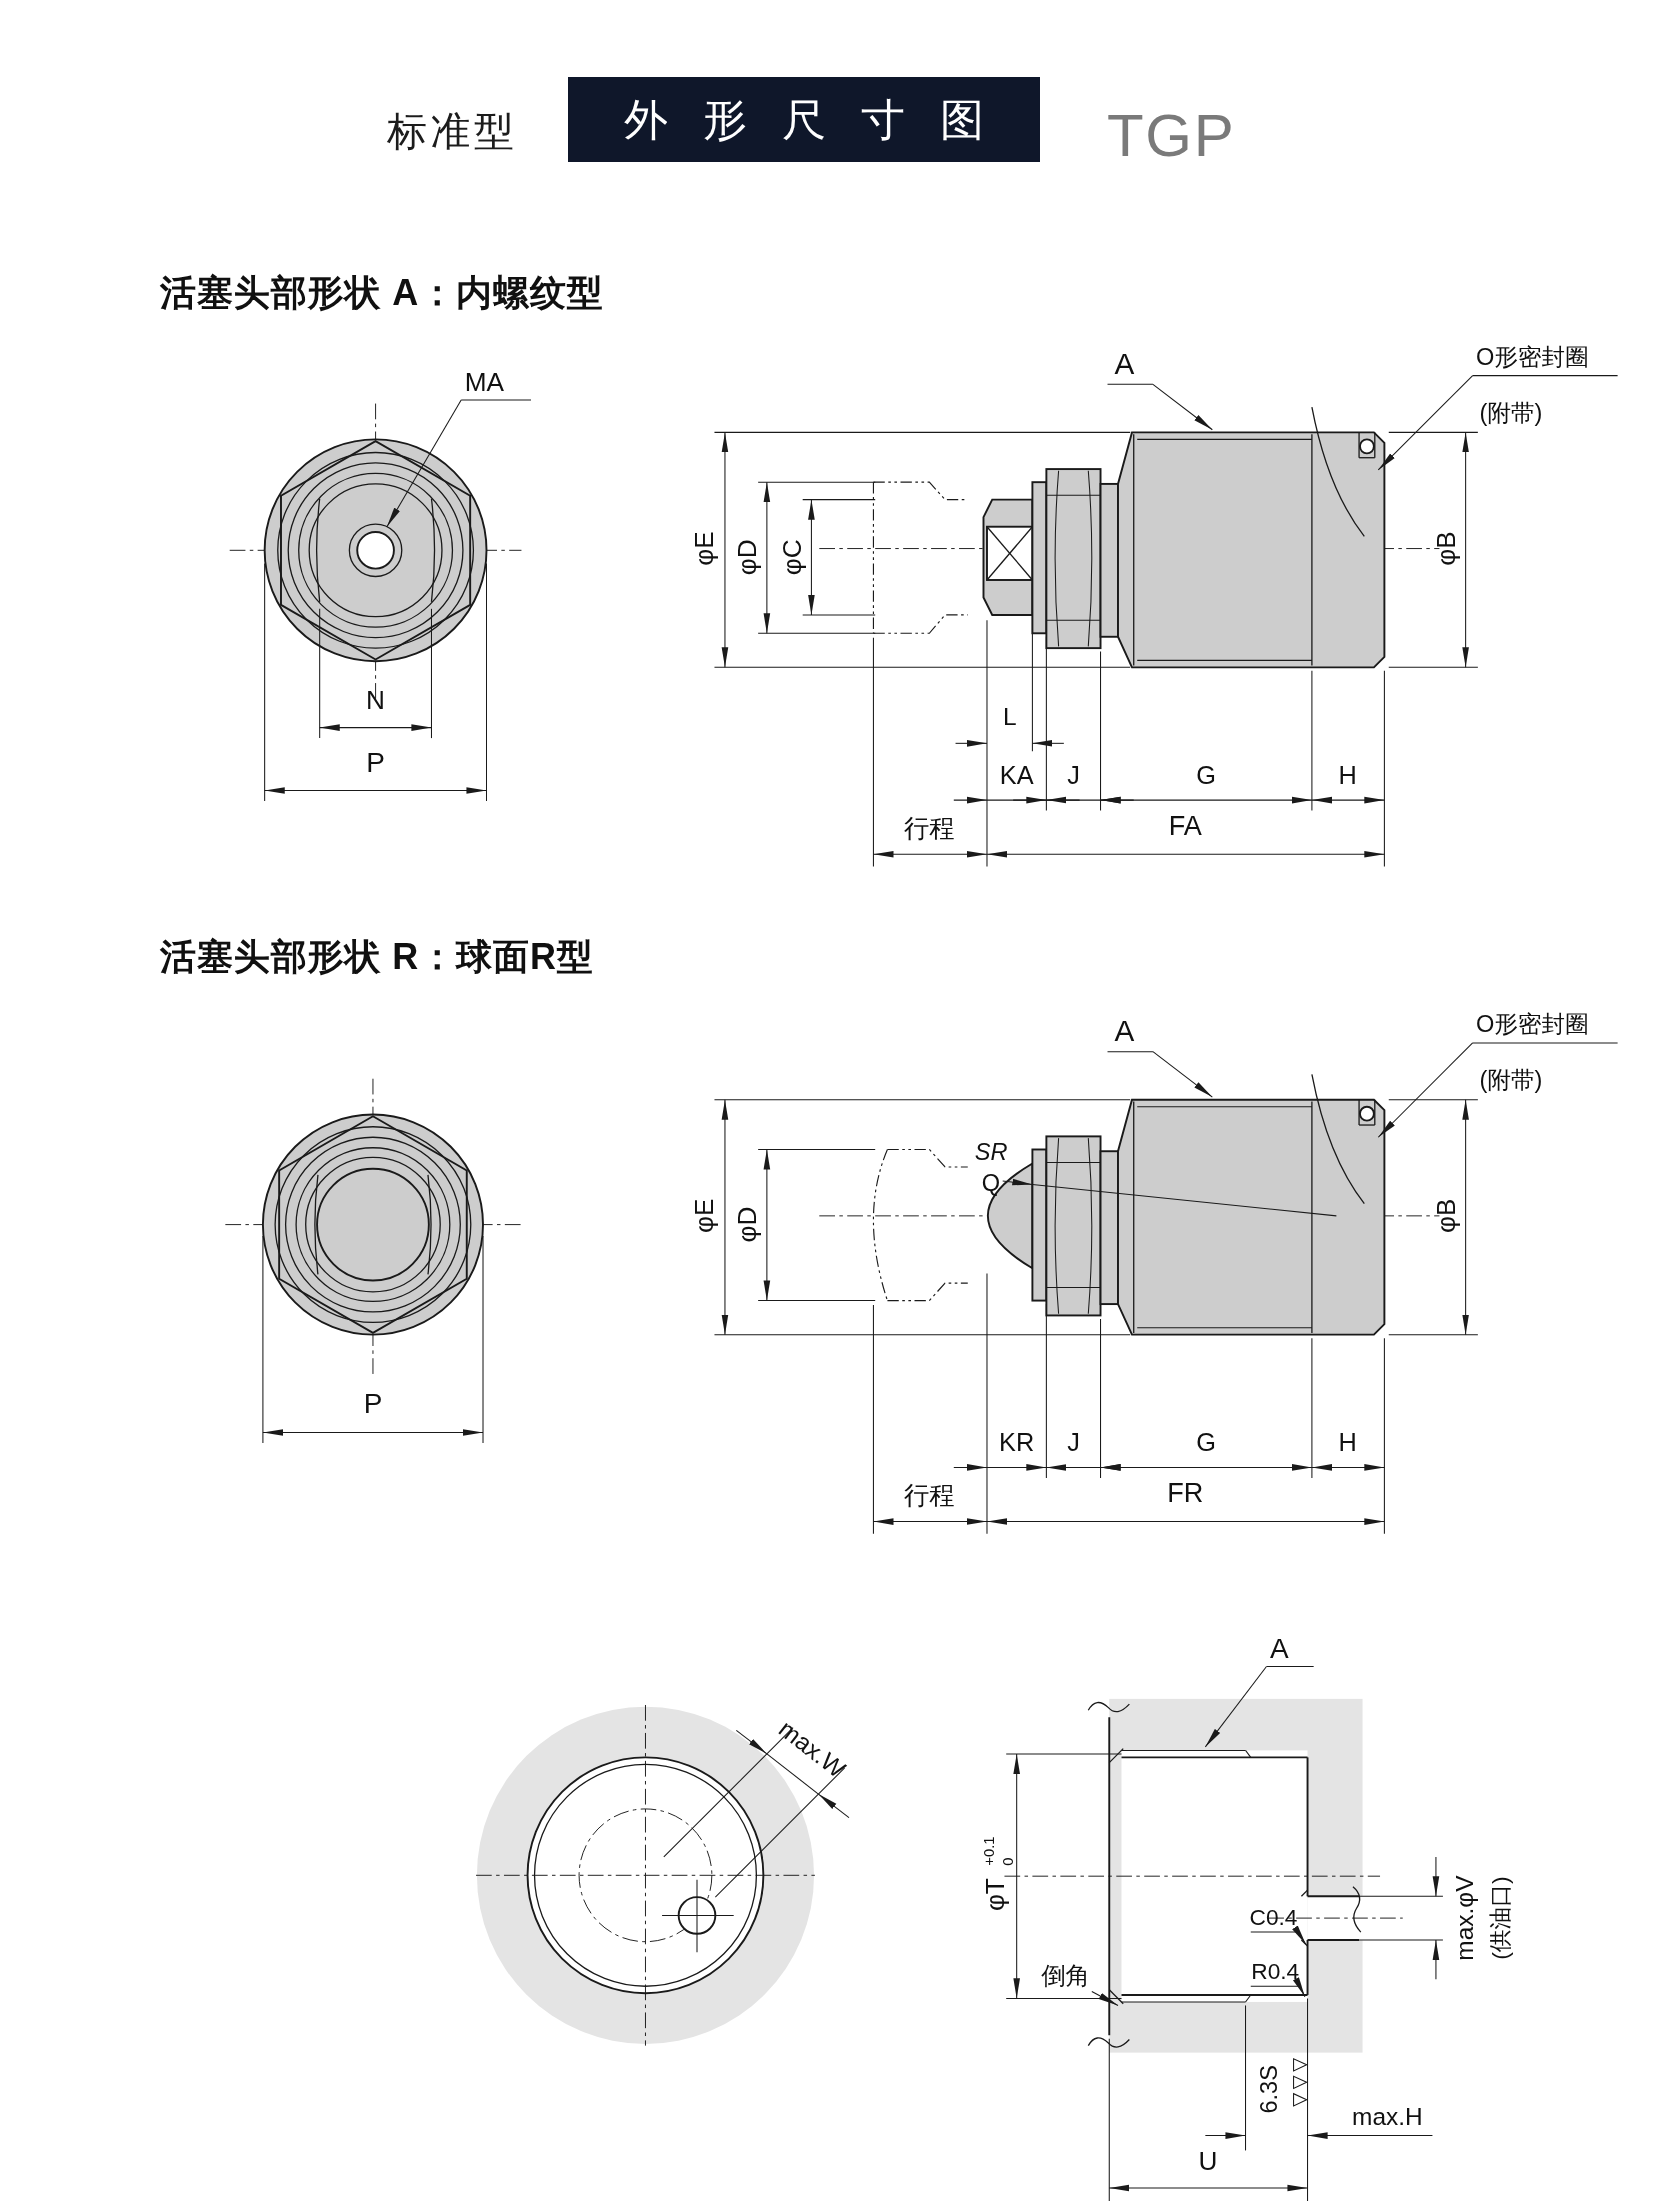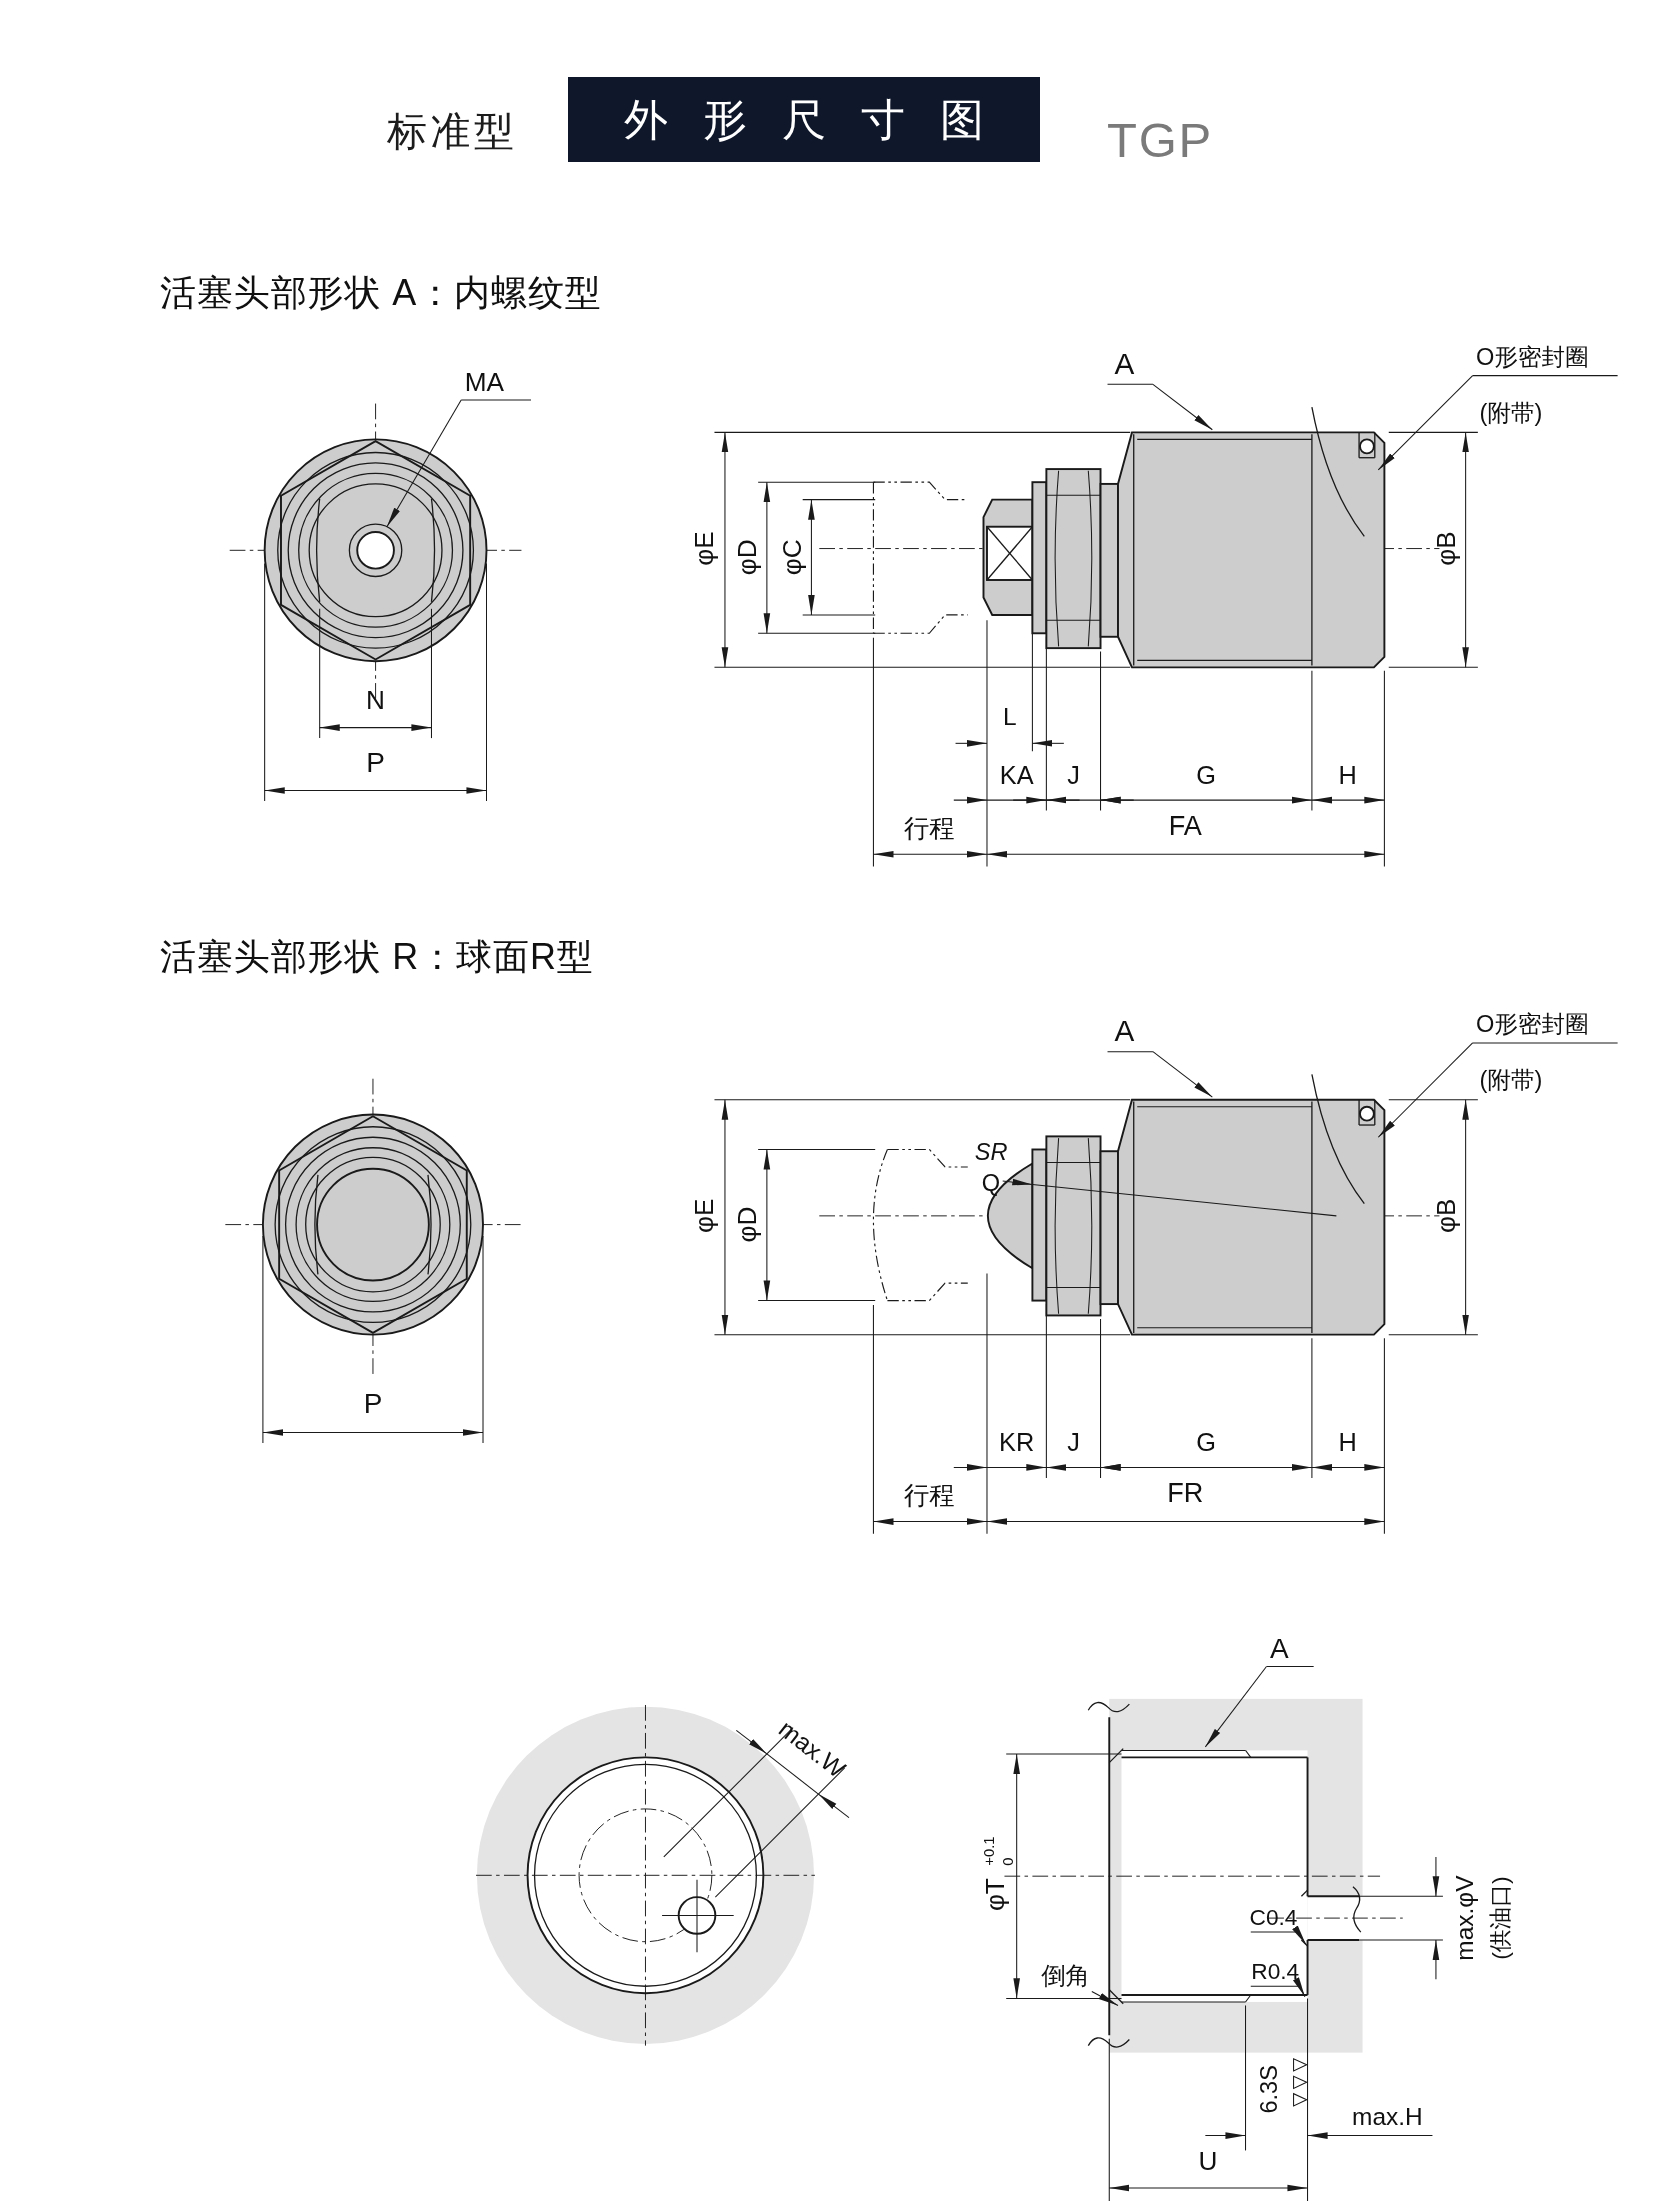--- a/index.html
+++ b/index.html
@@ -1,22 +1,22 @@
 <!DOCTYPE html>
 <html style="font-size:14px"><head>
 <meta charset="utf-8">
 <style>
   html,body{margin:0;padding:0;background:#fff;}
   .page{position:relative;width:1677px;height:2209px;background:#fff;overflow:hidden;
         font-family:"Liberation Sans",sans-serif;color:#111;}
   .hdr-type{position:absolute;left:387px;top:98px;font-size:40px;letter-spacing:3.5px;color:#1c1c1c;font-weight:500;margin-top:6px;}
   .hdr-banner{position:absolute;left:568px;top:77px;width:472px;height:85px;background:#0f172a;color:#fff;
         font-size:44px;letter-spacing:35px;text-indent:35px;text-align:center;line-height:86px;font-weight:500;}
-  .hdr-model{position:absolute;left:1107px;top:112px;font-size:49px;color:#7a7a7a;letter-spacing:1.7px;}
-  .sec-title{position:absolute;font-size:36px;letter-spacing:0.9px;color:#101010;font-weight:400;}
+  .hdr-model{position:absolute;left:1107px;top:101px;font-size:60px;color:#7a7a7a;letter-spacing:1.7px;}
+  .sec-title{position:absolute;font-size:36px;letter-spacing:0.9px;color:#101010;font-weight:700;}
   #title-a{left:160px;top:269px;}
   #title-r{left:160px;top:933px;}
   #title-m{left:160px;top:1616px;font-size:37px;}
   svg.drawing{position:absolute;left:0;top:0;}
   .ol{fill:none;stroke:#1a1a1a;stroke-width:2.2px;}
   .olf{fill:#cdcdcd;stroke:#1a1a1a;stroke-width:2.2px;}
   .olw{fill:#fff;stroke:#1a1a1a;stroke-width:2.2px;}
   .th{fill:none;stroke:#1a1a1a;stroke-width:1.2px;}
   .th15{fill:none;stroke:#1a1a1a;stroke-width:1.5px;}
   .cl{fill:none;stroke:#1a1a1a;stroke-width:1.1px;stroke-dasharray:18 5 4 5;}

